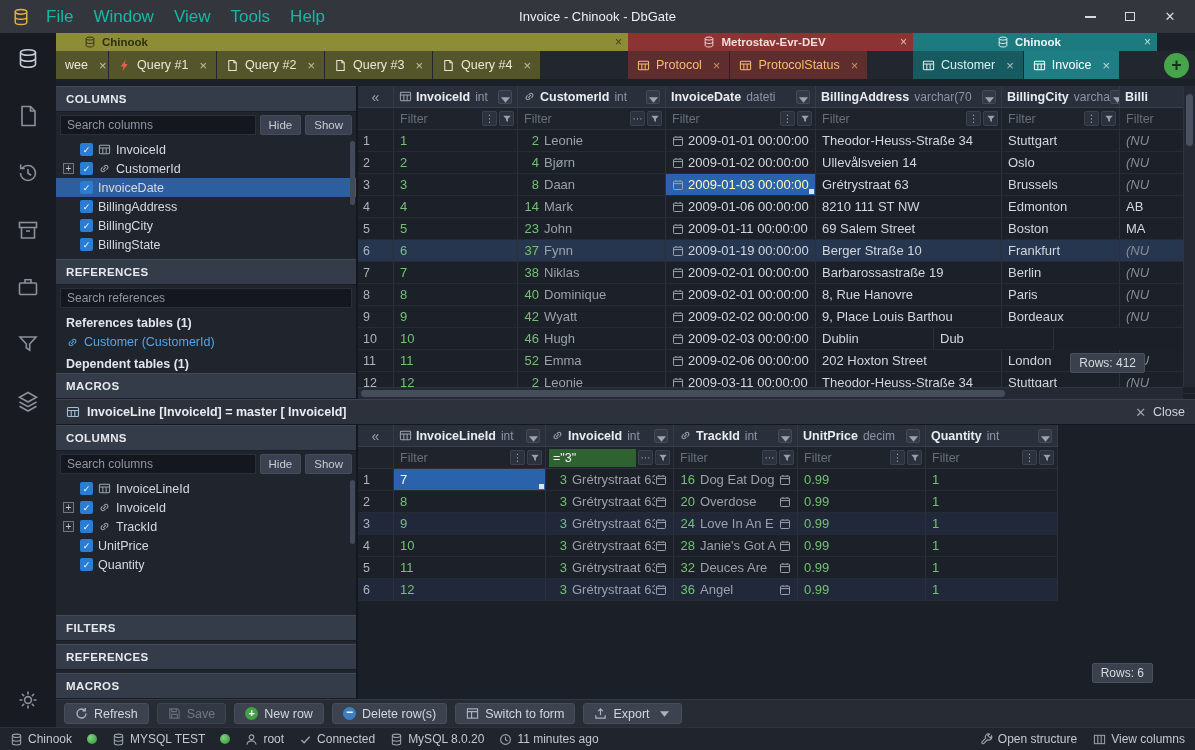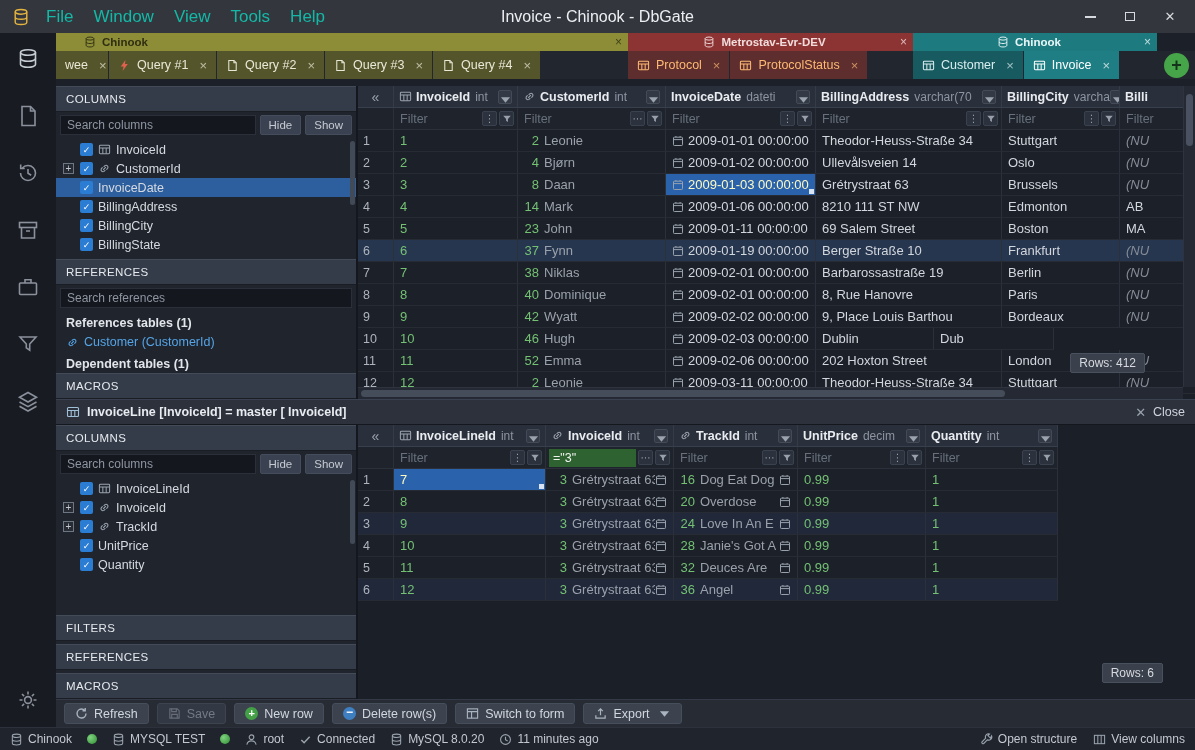--- a/index.html
+++ b/index.html
@@ -4,21 +4,21 @@
 <style>
 *{margin:0;padding:0;box-sizing:border-box}
 html,body{width:1195px;height:750px;overflow:hidden}
 body{font-family:"Liberation Sans",sans-serif;background:#1c2028;color:#d2d6dd}
 .app{width:1195px;height:750px;display:flex;flex-direction:column}
 
 
 .titlebar{height:33px;flex:none;background:#33373d;display:flex;align-items:center;padding:0 8px;position:relative}
 .tb-appicon{width:18px;height:18px;color:#e4b43e;margin:0 6px 0 4px;display:flex;align-items:center}
 .menu{padding:5px 10px;color:#14b8a6;font-size:17px;cursor:default}
-.tb-title{position:absolute;left:0;right:0;text-align:center;color:#eceef2;font-size:16px;pointer-events:none}
+.tb-title{position:absolute;left:0;right:0;text-align:center;color:#eceef2;font-size:13px;pointer-events:none}
 .win-controls{margin-left:auto;display:flex;gap:6px;z-index:1}
 .wc{width:34px;height:24px;display:flex;align-items:center;justify-content:center;color:#d6dade;font-size:13px}
 .wc .minline{width:11px;height:2px;background:#d6dade}
 .wc .maxbox{width:10px;height:9px;border:1.5px solid #d6dade}
 
 
 .app-body{flex:1;display:flex;min-height:0}
 .rail{width:56px;flex:none;background:#181b21;display:flex;flex-direction:column;align-items:center;padding:13px 0 14px;gap:31px}
 .rail .ic{width:26px;height:26px;color:#8a919c;display:flex;align-items:center;justify-content:center}
 .rail .ic svg{width:24px;height:24px}
@@ -49,21 +49,21 @@
 .tab.g2.active{background:#1e7e84;color:#fff}
 .tab.partial{width:52px;flex:none;padding-left:9px}
 .new-tab{margin-left:auto;width:25px;height:25px;border-radius:50%;background:#46a449;color:#14331a;font-size:18px;font-weight:bold;display:flex;align-items:center;justify-content:center}
 
 
 .master-section{height:320px;flex:none;display:flex;padding-top:7px;background:#1c2028;min-width:0}
 .detail-section{height:274px;flex:none;display:flex;background:#1c2028;min-width:0}
 
 
 .side-panel{width:302px;flex:none;background:#20242d;display:flex;flex-direction:column;overflow:hidden;border-right:2px solid #14171d}
-.sec-head{height:26px;flex:none;display:flex;align-items:center;padding:0 10px;background:#353c49;border-top:1px solid #434b59;border-bottom:1px solid #1a1d24;color:#e6e9ed;font-weight:normal;font-size:11.5px;letter-spacing:.4px}
+.sec-head{height:26px;flex:none;display:flex;align-items:center;padding:0 10px;background:#353c49;border-top:1px solid #434b59;border-bottom:1px solid #1a1d24;color:#e6e9ed;font-weight:bold;font-size:11.5px;letter-spacing:.4px}
 .mt{margin-top:3px}.mta{margin-top:auto}
 .search-row{height:26px;flex:none;display:flex;align-items:center;gap:4px;padding:3px 4px}
 .search-input{flex:1;height:20px;background:#14171d;border:1px solid #2a2f3a;color:#8d95a1;font-size:12px;display:flex;align-items:center;padding:0 6px;overflow:hidden;white-space:nowrap}
 .mini-btn{height:20px;flex:none;display:flex;align-items:center;padding:0 8px;background:#3a4150;border:1px solid #454d5c;border-radius:2px;color:#c6cbd3;font-size:11.5px}
 .tree{flex:none;padding:2px 0;position:relative}
 .tree-item{height:19px;display:flex;align-items:center;padding:0 6px;gap:5px;font-size:12.5px;color:#d6dae0;white-space:nowrap}
 .tree-item.sel{background:#2d5f9e}
 .slot{width:13px;flex:none;display:flex;justify-content:center}
 .expand{width:11px;height:11px;border:1px solid #6f7683;color:#c3c8d0;font-size:10px;line-height:9px;text-align:center;background:#262b34}
 .cb{width:13px;height:13px;flex:none;background:#2b7cd3;border-radius:2px;color:#fff;font-size:9px;display:flex;align-items:center;justify-content:center}
@@ -99,21 +99,21 @@
 .rid{min-width:15px;text-align:right;margin-right:5px;flex:none}
 .c-ref{color:#9aa1ab;overflow:hidden}
 .c-null{color:#858c97;font-style:italic}
 .g-cell.sel{background:#2a63ab}
 .g-cell.sel .c-num,.g-cell.sel .c-txt{color:#fef9c3}
 .sel-handle{position:absolute;right:1px;bottom:1px;width:5px;height:5px;background:#d9e4f2}
 .g-cell .ic{width:12px;height:12px;color:#98a0ac;flex:none}.g-cell .ic svg{width:12px;height:12px}
 .il{margin-right:4px}.ir{margin-left:auto}
 .rows-badge{position:absolute;background:#3a404c;border:1px solid #4a515e;color:#d6dade;font-size:12px;padding:2px 8px;border-radius:2px;z-index:5}
 .badge-master{right:50px;bottom:26px}
-.badge-detail{right:32px;bottom:16px}
+.badge-detail{right:42px;bottom:16px}
 .vscroll{position:absolute;top:0;right:0;width:12px;bottom:12px;background:#242933;border-left:1px solid #2e333d;z-index:4}
 .vthumb{position:absolute;top:8px;left:2px;right:2px;height:52px;background:#4a5160;border-radius:4px}
 .hscroll{position:absolute;left:0;right:12px;bottom:0;height:12px;background:#242933;border-top:1px solid #2e333d;z-index:4}
 .hthumb{position:absolute;left:3px;top:2px;bottom:2px;width:78%;background:#454c5a;border-radius:4px}
 
 
 .detail-bar{height:26px;flex:none;background:#2c313c;border-top:1px solid #3a4150;border-bottom:1px solid #14171d;display:flex;align-items:center;padding:0 10px;gap:7px}
 .detail-bar .ic{width:14px;height:14px;color:#9fc0d8}.detail-bar .ic svg{width:14px;height:14px}
 .db-title{font-weight:bold;font-size:12.5px;color:#e8ebf0}
 .db-close{margin-left:auto;display:flex;gap:7px;align-items:center;color:#cfd4db;font-size:12.5px}

